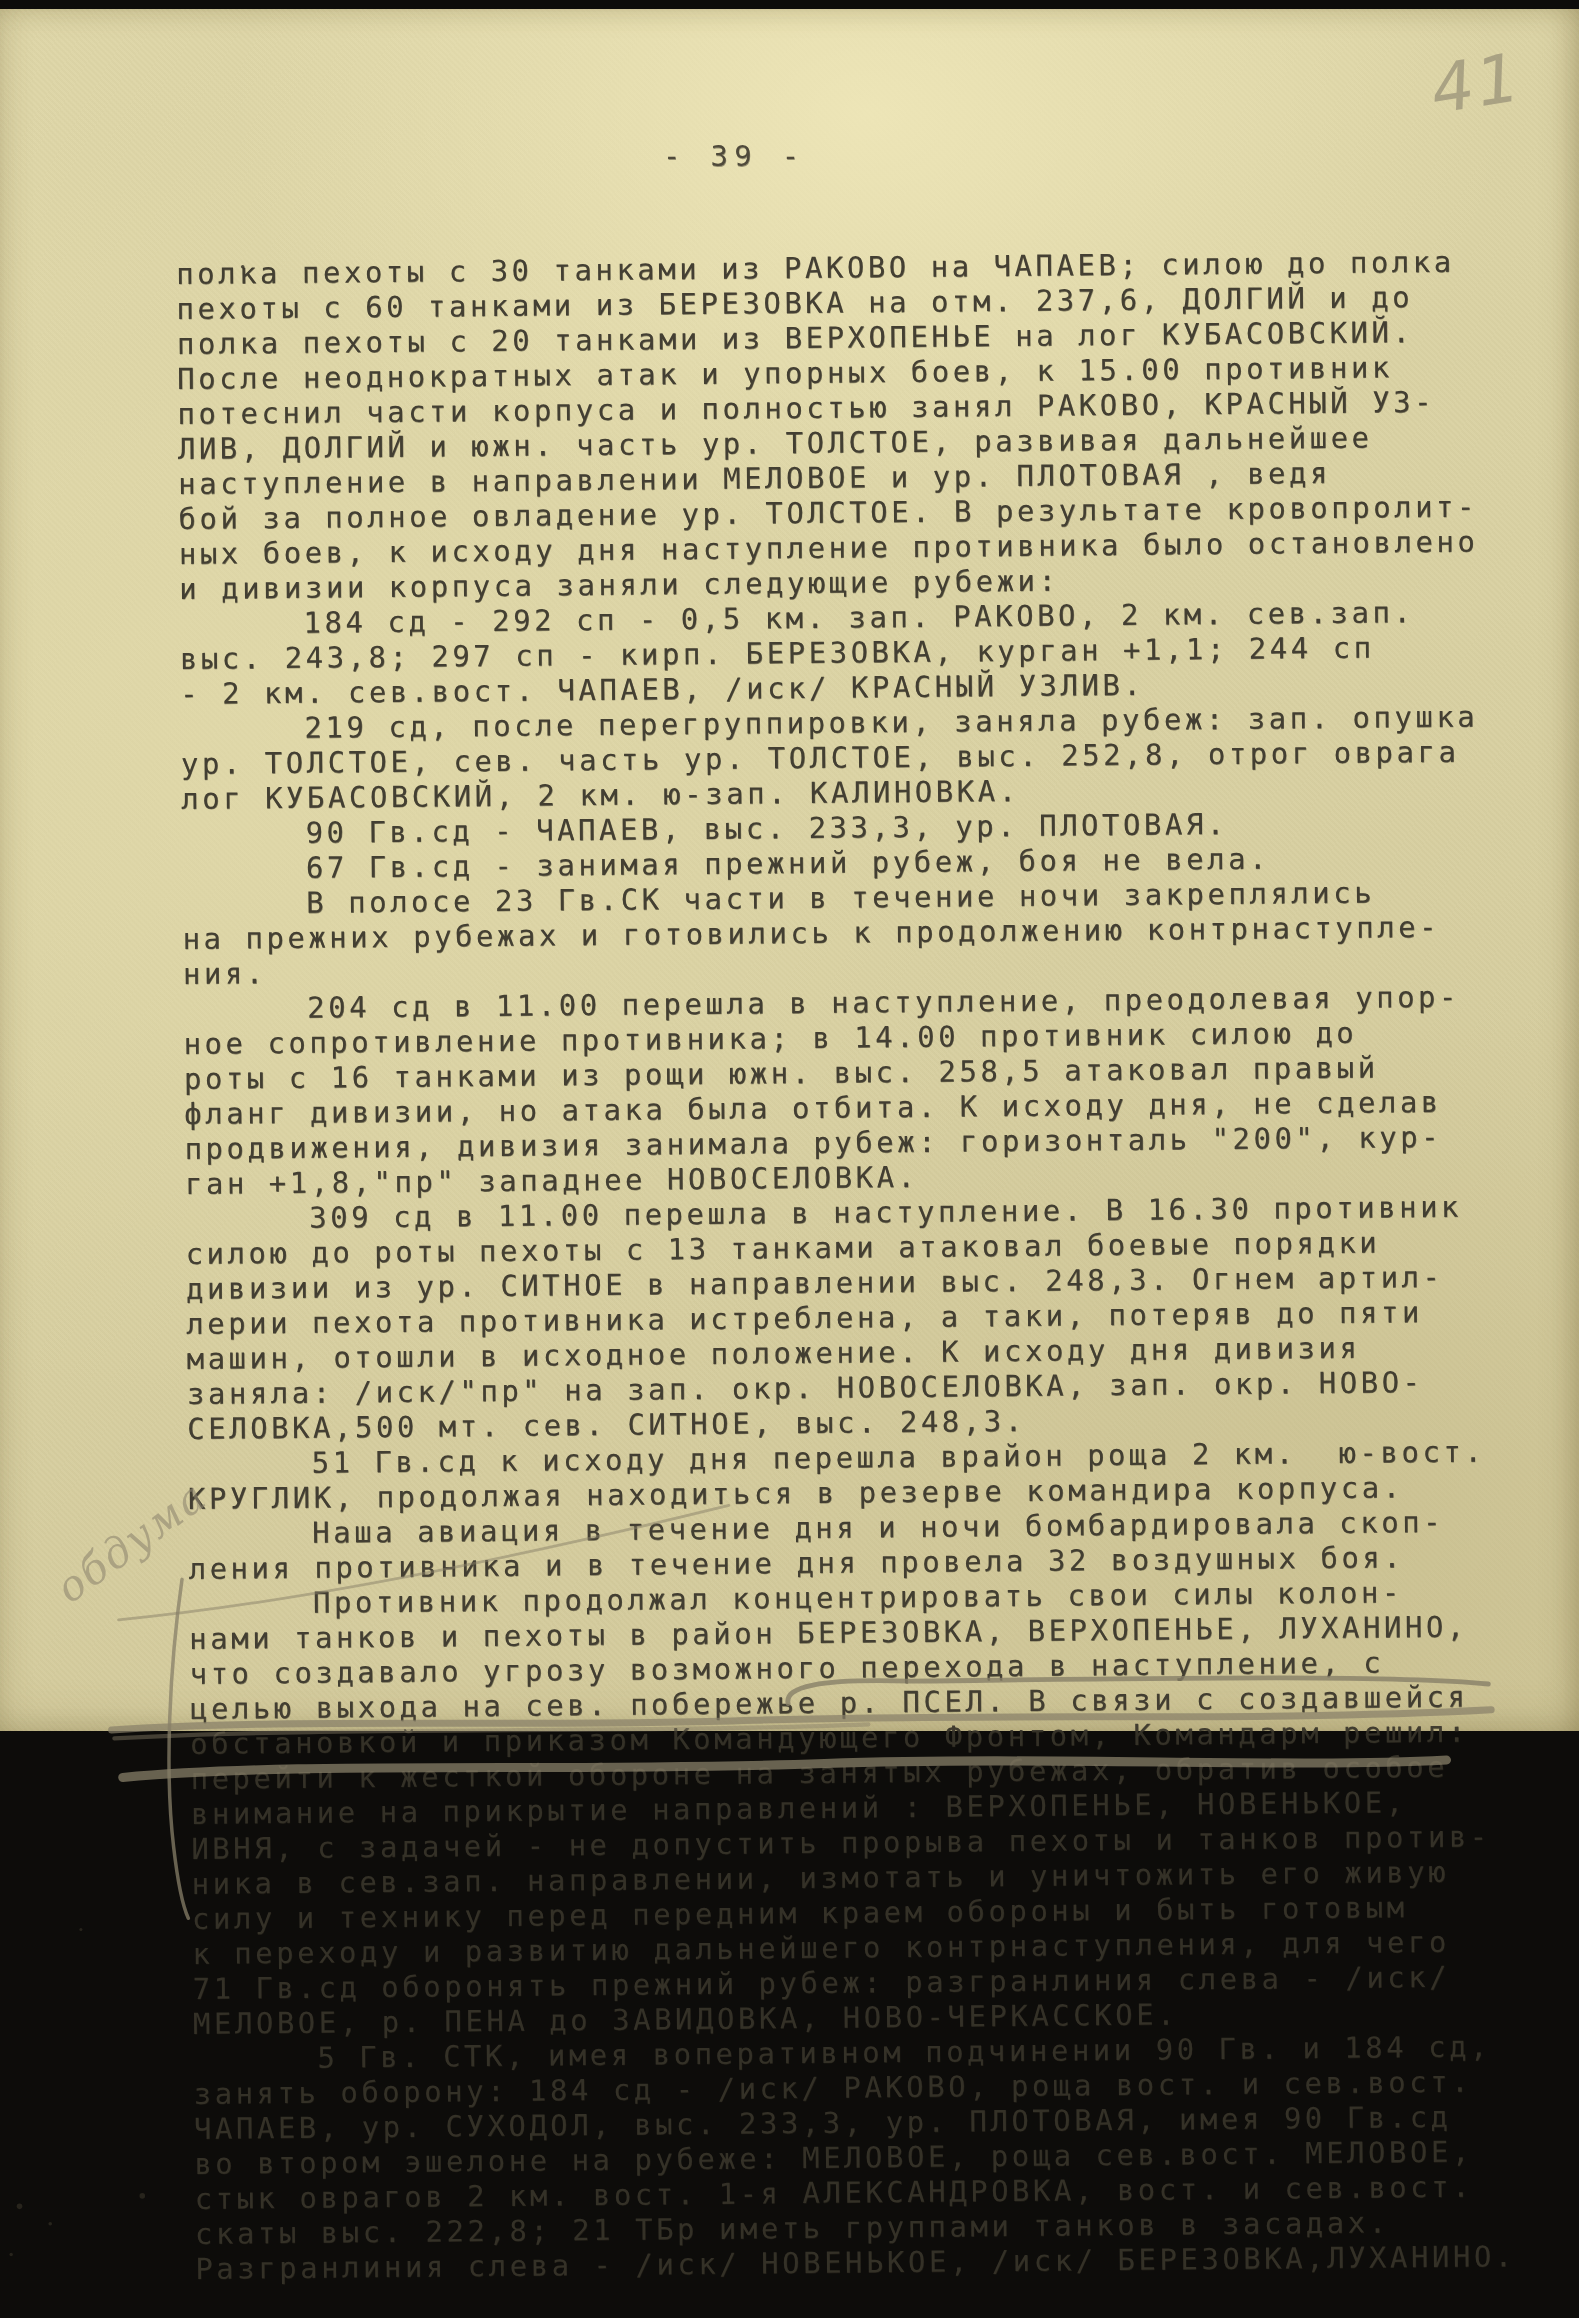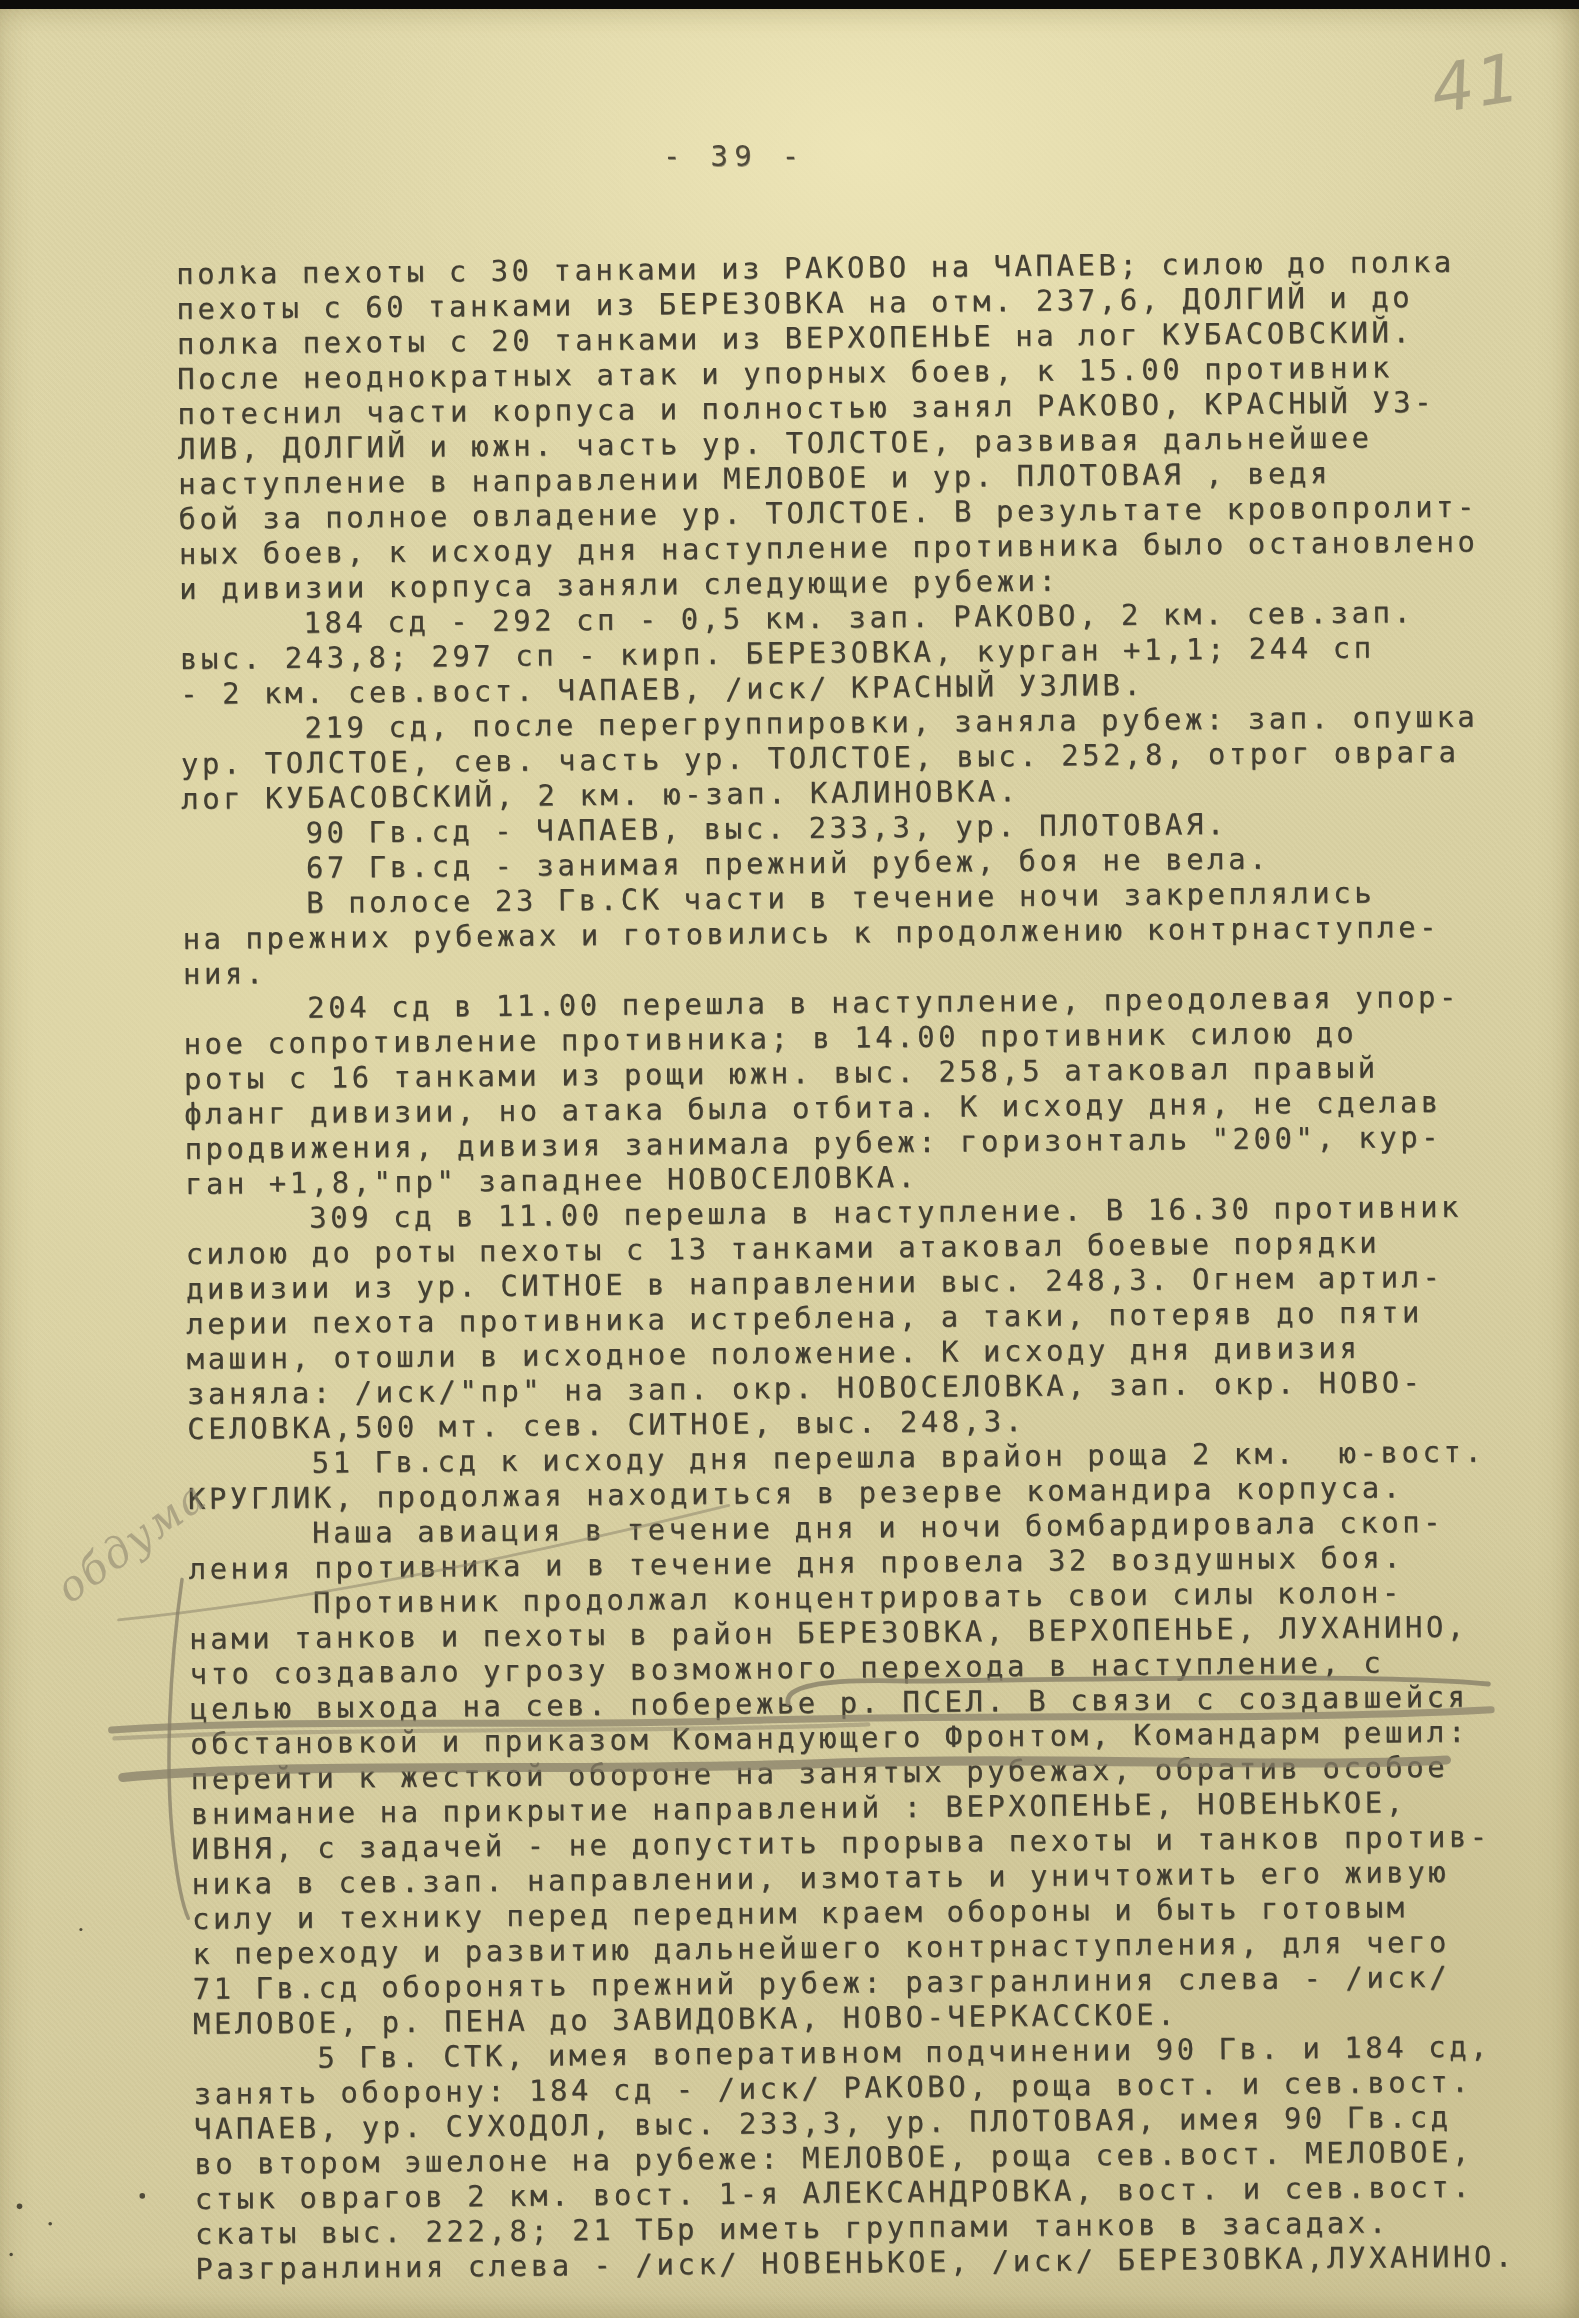--- a/index.html
+++ b/index.html
@@ -1,18 +1,18 @@
 <!DOCTYPE html>
 <html style="font-size:11px"><head>
 <meta charset="utf-8">
 <style>
   html,body{margin:0;padding:0;background:#0d0c0a;}
   .scan{position:relative;width:1579px;height:2319px;background:#0d0c0a;overflow:hidden;
         font-family:"DejaVu Sans Mono","Liberation Mono",monospace;}
-  .paper{position:absolute;left:0;top:9px;width:1579px;height:2310px;
+  .paper{position:absolute;left:0;top:9px;width:1579px;height:1722px;
     background:
       radial-gradient(907px 628px at 55% 6%, rgba(240,232,186,.85), rgba(240,232,186,0) 70%),
       radial-gradient(1116px 907px at 18% 42%, rgba(228,220,172,.6), rgba(228,220,172,0) 75%),
       radial-gradient(1046px 767px at 88% 88%, rgba(198,188,140,.55), rgba(198,188,140,0) 70%),
       repeating-linear-gradient(47deg, rgba(255,252,230,.025) 0 2.1px, rgba(96,86,46,.025) 2.1px 4.2px),
       linear-gradient(162deg,#ded6a8 0%,#d9d1a3 45%,#d1c89a 100%);
     box-shadow: inset -19.5px 0 35px -16.7px rgba(110,96,52,.38),
                 inset 0 -24px 49px -24px rgba(110,96,52,.32),
                 inset 18px 0 42px -28px rgba(110,96,52,.26),
                 inset 0 15.3px 35px -21px rgba(110,96,52,.22);}

